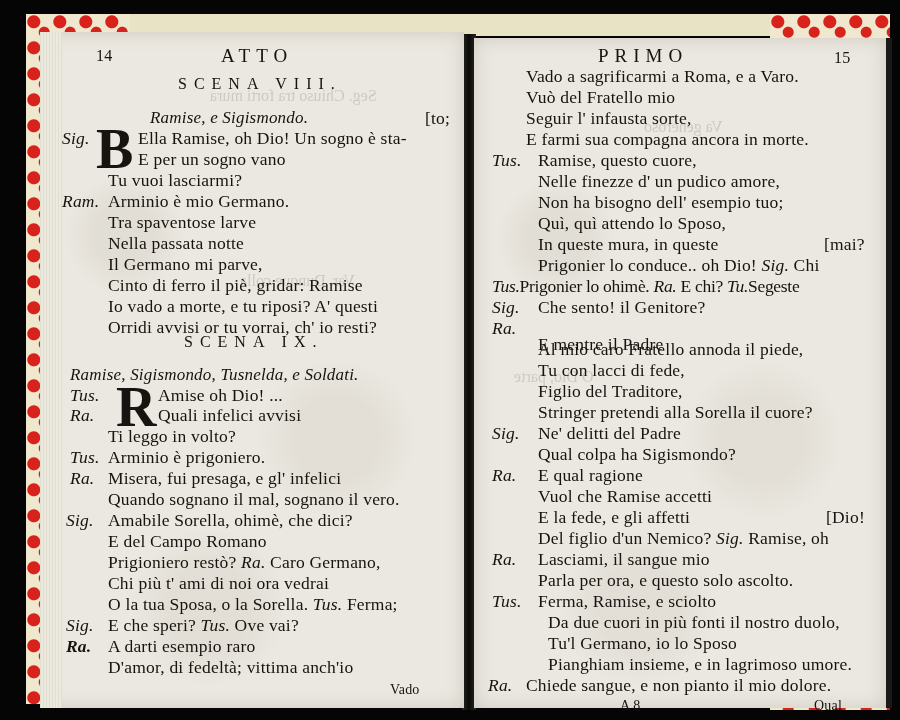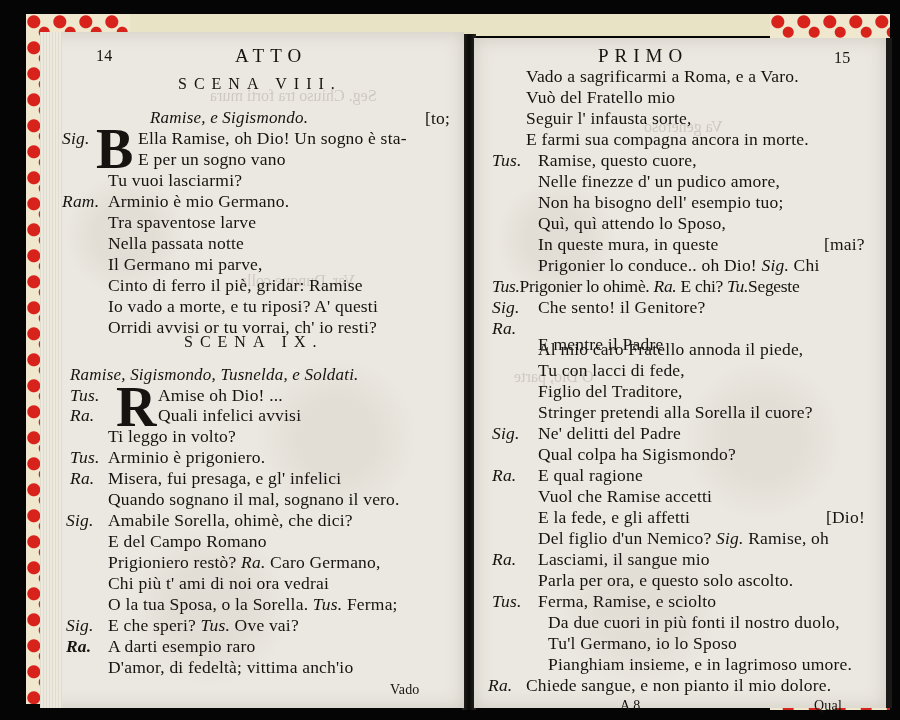--- a/index.html
+++ b/index.html
@@ -73,21 +73,21 @@
 <div class="cover cover-left"></div>
 <div class="cover cover-right"></div>
 <div class="cover-top-strip"></div>
 <div class="spine-shadow"></div>
 
 <div class="page page-left">
   <div class="bleed" style="left:170px;top:55px;">Seg. Chiuso tra forti mura</div>
   <div class="bleed" style="left:200px;top:240px;">Var. Dunque colla</div>
 
   <div class="line pagenum" style="left:56px;top:14px;">14</div>
-  <div class="line title" style="left:195px;top:14px;">ATTO</div>
+  <div class="line title" style="left:181px;top:14px;">ATTO</div>
   <div class="line scene" style="left:138px;top:42px;">SCENA VIII.</div>
   <div class="line cast" style="left:110px;top:76px;">Ramise, e Sigismondo.</div>
   <div class="line" style="left:385px;top:76px;">[to;</div>
 
   <div class="line spk" style="left:22px;top:96px;">Sig.</div>
   <div class="dropcap" style="left:56px;top:92px;">B</div>
   <div class="line" style="left:98px;top:96px;">Ella Ramise, oh Dio! Un sogno è sta-</div>
   <div class="line" style="left:98px;top:117px;">E per un sogno vano</div>
   <div class="line" style="left:68px;top:138px;">Tu vuoi lasciarmi?</div>
   <div class="line spk" style="left:22px;top:159px;">Ram.</div>

